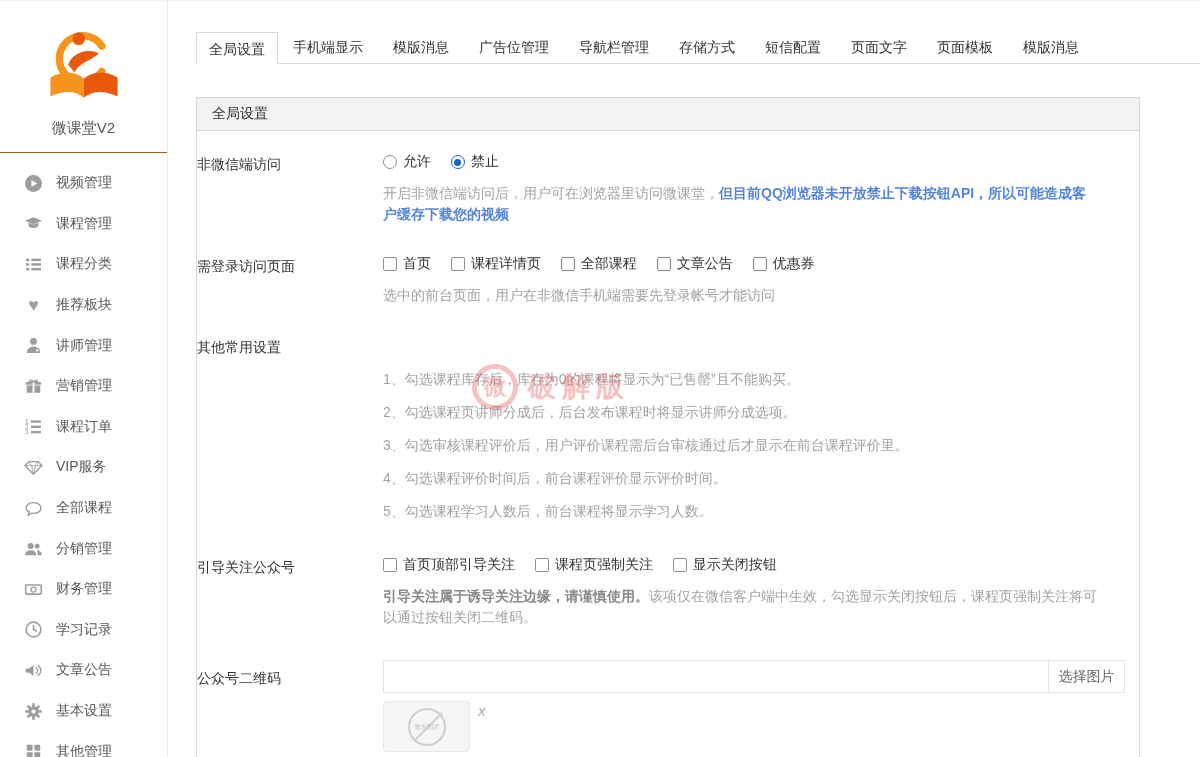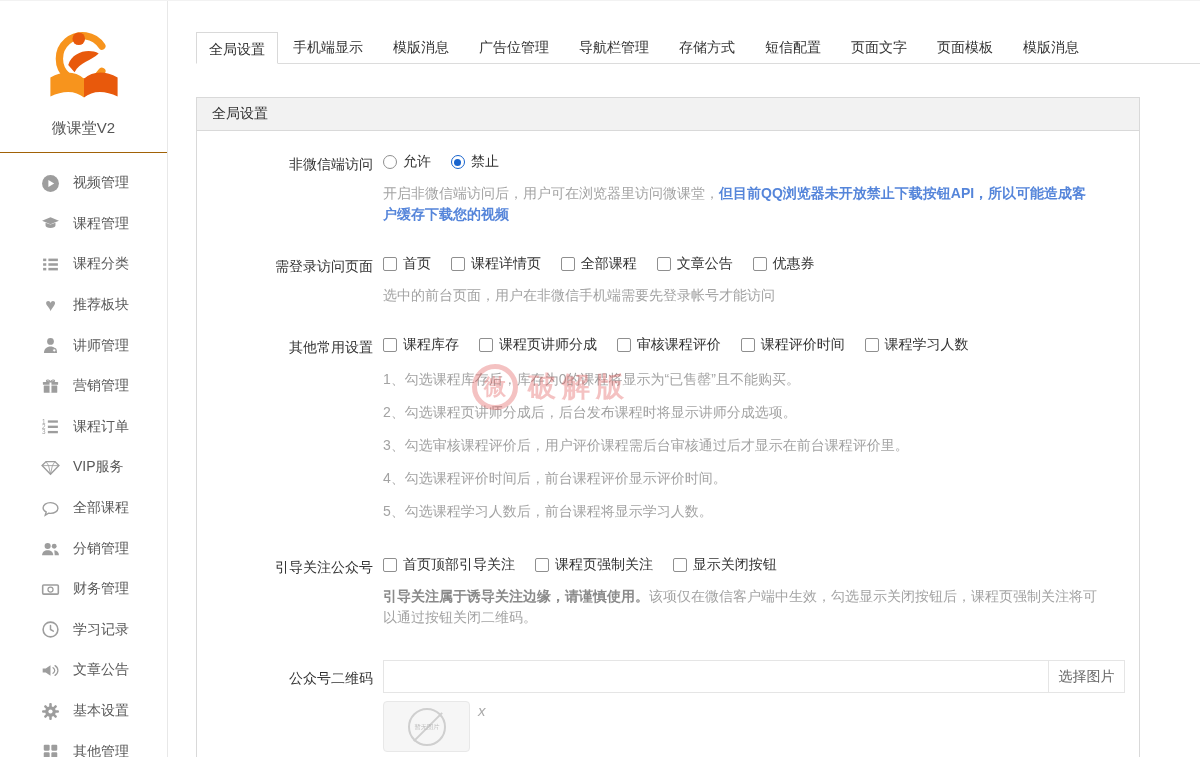--- a/index.html
+++ b/index.html
@@ -7,21 +7,21 @@
     font-family:"Liberation Sans","DejaVu Sans",sans-serif; }
   body { position:relative; border-top:1px solid #f2f2f2; }
 
   
   .sidebar { position:absolute; left:0; top:0; width:168px; height:757px;
     background:#fff; border-right:1px solid #e8e8e8; }
   .logo-area { padding:22px 0 14px; text-align:center; border-bottom:1px solid #a16207; }
   .logo { display:inline-block; width:84px; height:84px; }
   .app-title { margin-top:8px; font-size:15px; color:#555; }
   .menu { padding-top:10px; }
-  .menu-item { display:flex; align-items:center; height:40.6px; padding-left:41px;
+  .menu-item { display:flex; align-items:center; height:40.6px; padding-left:24px;
     cursor:pointer; color:#595959; font-size:14px; }
   .mi-icon { width:19px; height:19px; margin-right:13px; display:flex;
     align-items:center; justify-content:center; color:#a0a0a0; font-size:18px; line-height:1; }
   .mi-icon svg { width:19px; height:19px; }
   .ic { fill:#9d9d9d; }
   .ic-s { fill:none; stroke:#9d9d9d; }
 
   
   .main { position:absolute; left:169px; top:0; width:1031px; height:752px; background:#fff; }
   .tabs { display:flex; align-items:flex-end; margin:30px 0 0 27px; height:33px;
@@ -30,21 +30,21 @@
     cursor:pointer; white-space:nowrap; }
   .tab.active { background:#fff; border:1px solid #d9d9d9; border-bottom:1px solid #fff;
     margin-bottom:-1px; padding:0 12px; }
 
   .panel { margin:33px 0 0 27px; width:944px; border:1px solid #d9d9d9; background:#fff; }
   .panel-header { background:#f2f2f2; border-bottom:1px solid #d9d9d9; padding:7px 15px;
     font-size:14px; color:#333; }
   .panel-body { padding:22px 0 0 0; position:relative; }
 
   .frow { display:flex; margin-bottom:8px; }
-  .flabel { width:176px; min-width:176px; text-align:right; font-size:14px; color:#333;
+  .flabel { width:176px; min-width:176px; font-size:14px; color:#333;
     line-height:20px; padding-top:1px; }
   .fctrl { margin-left:10px; flex:1; font-size:14px; color:#333; padding-right:14px; }
   .opt { display:inline-flex; align-items:center; margin-right:16px; cursor:pointer; }
   .opt span { margin-left:6px; }
   input[type=radio], input[type=checkbox] { appearance:none; -webkit-appearance:none;
     width:14px; height:14px; border:1px solid #8f8f8f; background:#fff; cursor:pointer;
     position:relative; margin:0; }
   input[type=radio] { border-radius:50%; }
   input[type=checkbox] { border-radius:2px; }
   input[type=radio]:checked { border-color:#1763cd; }
@@ -317,42 +317,20 @@
           <label class="opt">
               <input type="checkbox" style="">
               <span>优惠券</span>
             </label>
         </div>
       </div>
       <div class="help">选中的前台页面，用户在非微信手机端需要先登录帐号才能访问</div>
 
       <div class="frow">
         <div class="flabel">其他常用设置</div>
-        <div class="fctrl">
-          <label class="opt">
-              <input type="checkbox" style="">
-              <span>课程库存</span>
-            </label>
-          <label class="opt">
-              <input type="checkbox" style="">
-              <span>课程页讲师分成</span>
-            </label>
-          <label class="opt">
-              <input type="checkbox" style="">
-              <span>审核课程评价</span>
-            </label>
-          <label class="opt">
-              <input type="checkbox" style="">
-              <span>课程评价时间</span>
-            </label>
-          <label class="opt">
-              <input type="checkbox" style="">
-              <span>课程学习人数</span>
-            </label>
-        </div>
       </div>
       <div class="help help-lines">
         <div>1、勾选课程库存后，库存为0的课程将显示为“已售罄”且不能购买。</div>
         <div>2、勾选课程页讲师分成后，后台发布课程时将显示讲师分成选项。</div>
         <div>3、勾选审核课程评价后，用户评价课程需后台审核通过后才显示在前台课程评价里。</div>
         <div>4、勾选课程评价时间后，前台课程评价显示评价时间。</div>
         <div>5、勾选课程学习人数后，前台课程将显示学习人数。</div>
       </div>
 
       <div class="frow" style="margin-top:34px;">

